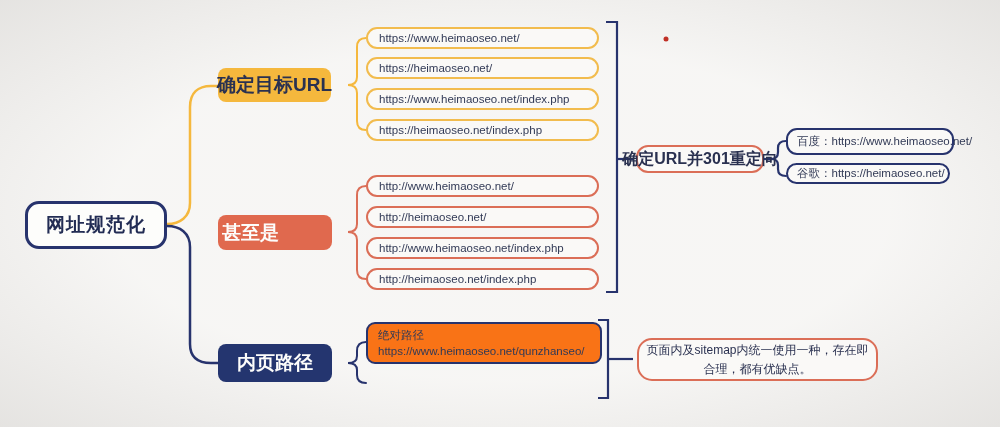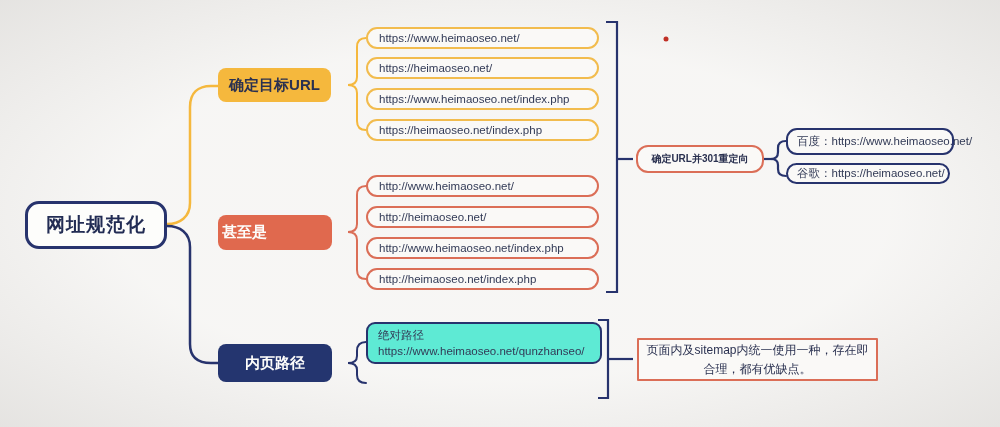--- a/index.html
+++ b/index.html
@@ -8,47 +8,47 @@
   #stage::after{content:"";position:absolute;inset:0;pointer-events:none;
     background:radial-gradient(ellipse at center, rgba(255,255,255,0.25) 55%, rgba(120,115,110,0.12) 100%);}
   svg.connectors{position:absolute;left:0;top:0;z-index:1;}
   .box{position:absolute;z-index:2;display:flex;align-items:center;box-sizing:border-box;
        white-space:nowrap;color:#323A56;}
   
   .root-node{left:25px;top:201px;width:142px;height:48px;background:#FDFDFB;
     border:3px solid #27336D;border-radius:14px;justify-content:center;
     font-size:19px;font-weight:bold;color:#222C54;letter-spacing:1px;}
   
-  .hdr{border-radius:8px;font-size:15px;font-weight:bold;}
+  .hdr{border-radius:8px;font-size:19px;font-weight:bold;}
   .hdr-target{left:218px;top:68px;width:113px;height:34px;background:#F5B83D;color:#2A3150;justify-content:center;}
   .hdr-even{left:218px;top:215px;width:114px;height:35px;background:#E0694E;color:#FDFDFB;padding-left:4px;}
   .hdr-inner{left:218px;top:344px;width:114px;height:38px;background:#24356F;color:#FDFDFB;justify-content:center;}
   
   .leaf{left:366px;width:233px;height:22px;background:#FAF9F7;border-radius:11px;
         font-size:11.5px;padding-left:11px;}
   .leaf-y{border:2px solid #F2BC4E;}
   .leaf-r{border:2px solid #DB6E57;}
   .yb1{top:27px;} .yb2{top:57px;} .yb3{top:88px;} .yb4{top:119px;}
   .rb1{top:175px;} .rb2{top:206px;} .rb3{top:237px;} .rb4{top:268px;}
   
-  .pathbox{left:366px;width:236px;background:#5eead4;border:2px solid #27336D;border-radius:9px;
+  .pathbox{left:366px;width:236px;background:#f97316;border:2px solid #27336D;border-radius:9px;
     font-size:11.5px;padding-left:10px;}
   .pathbox-abs{top:322px;height:42px;flex-direction:column;align-items:flex-start;justify-content:center;line-height:1.4;}
   .pathbox-rel{top:371px;height:27px;}
   
   .redirect-node{left:636px;top:145px;width:128px;height:28px;background:#FAF9F7;
     border:2px solid #DB6E57;border-radius:12px;justify-content:center;
-    font-size:10px;font-weight:bold;color:#2A3150;}
+    font-size:16px;font-weight:bold;color:#2A3150;}
   
   .engine{background:#FAF9F7;border:2px solid #27336D;border-radius:11px;font-size:11.5px;padding-left:9px;}
   .engine-baidu{left:786px;top:128px;width:168px;height:27px;}
   .engine-google{left:786px;top:163px;width:164px;height:21px;}
   
   .note-box{left:637px;top:338px;width:241px;height:43px;background:#FAF9F7;
-    border:2px solid #DB6E57;border-radius:1px;justify-content:center;text-align:center;
+    border:2px solid #DB6E57;border-radius:15px;justify-content:center;text-align:center;
     font-size:12px;line-height:1.55;white-space:normal;padding:0 6px;color:#2A3150;}
 </style>
 </head>
 <body>
 
 <div id="stage">
 
   <svg class="connectors" width="1000" height="427" viewBox="0 0 1000 427">
 
     <path d="M167 224 C180 224 190 217 190 203 L190 107 C190 93 198 86 211 86 L218 86" stroke="#F5B83D" stroke-width="2.5" fill="none" stroke-linecap="round"></path>

